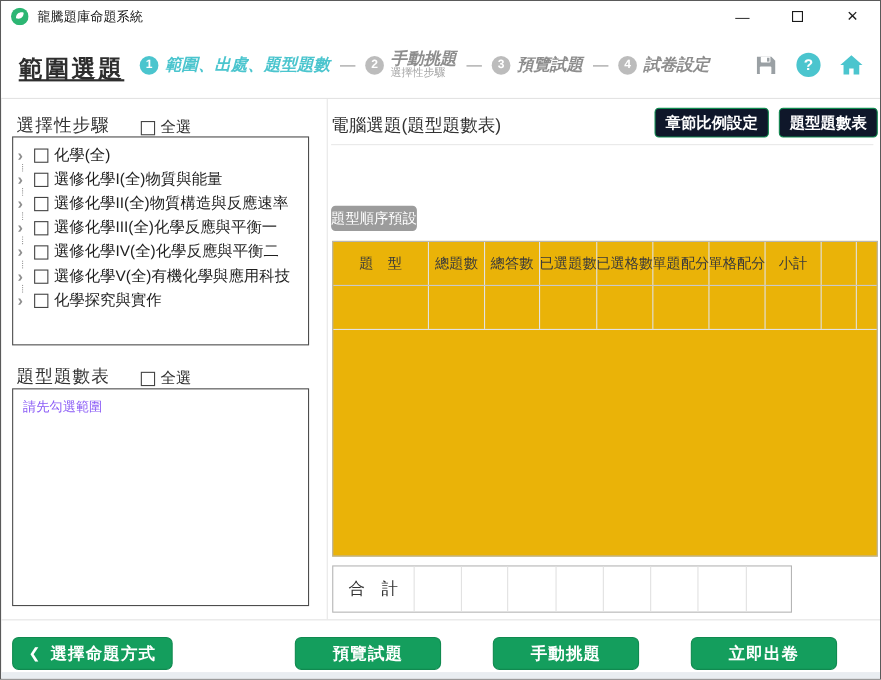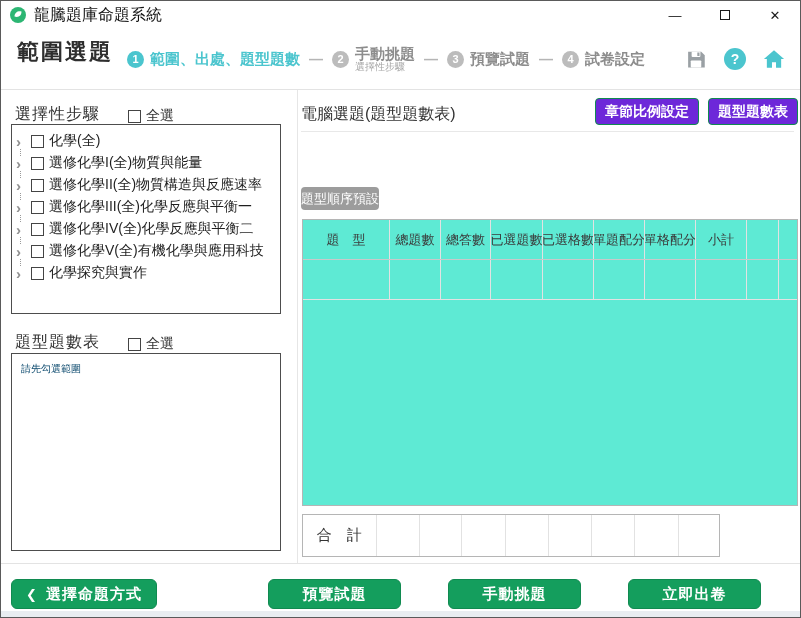--- a/index.html
+++ b/index.html
@@ -6,33 +6,33 @@
   html,body { background:#f2f2f2; }
   body { width:801px; height:618px; }
   .window {
     position:relative; width:801px; height:618px;
     background:#fff; border:1px solid #5a5a5a; overflow:hidden;
     font-family:"Liberation Sans","DejaVu Sans",sans-serif; color:#222;
   }
   
   .titlebar { position:absolute; top:0; left:0; right:0; height:28px; display:flex; align-items:center; background:#fff; }
   .titlebar .logo { margin-left:9px; width:16px; height:16px; }
-  .titlebar .apptitle { margin-left:8px; font-size:16px; color:#111; }
+  .titlebar .apptitle { margin-left:8px; font-size:12px; color:#111; }
   .wincontrols { margin-left:auto; display:flex; height:28px; }
   .winbtn { width:50px; height:28px; display:flex; align-items:center; justify-content:center; font-size:13px; color:#1a1a1a; cursor:default; }
   .maxglyph { width:10px; height:10px; border:1px solid #1a1a1a; display:inline-block; }
   
   .header { position:absolute; top:28px; left:0; right:0; height:60px; background:#fff; }
-  .page-title { position:absolute; left:16px; top:8px; font-size:22px; font-weight:bold; color:#2e2e2e; letter-spacing:2px; }
+  .page-title { position:absolute; left:16px; top:19px; font-size:22px; font-weight:bold; color:#2e2e2e; letter-spacing:2px;text-decoration:underline; }
   .steps { position:absolute; left:126px; top:0; height:60px; display:flex; align-items:center; gap:9px; }
   .step { display:flex; align-items:center; gap:6px; }
   .step-circle { width:17px; height:17px; border-radius:50%; color:#fff; font-size:11px; font-weight:bold; display:flex; align-items:center; justify-content:center; }
   .step-circle.active { background:#4bc5ce; }
   .step-circle.inactive { background:#bcbcbc; }
-  .step-label { font-size:15px; font-weight:bold; }
+  .step-label { font-size:15px; font-weight:bold;font-style:italic; }
   .step-label.active { color:#4bc5ce; }
   .step-label.inactive { color:#8d8d8d; }
   .step-col { display:flex; flex-direction:column; line-height:1.05; }
   .step-sub { font-size:10px; color:#a5a5a5; font-weight:normal; }
   .step-dash { color:#b5b5b5; font-size:14px; font-weight:bold; }
   .header-icons { position:absolute; right:14px; top:0; height:60px; display:flex; align-items:center; gap:16px; }
   .icon-btn { width:24px; height:24px; display:flex; align-items:center; justify-content:center; }
   .help-circle { width:22px; height:22px; border-radius:50%; background:#4bc5ce; color:#fff; font-size:14px; font-weight:bold; display:flex; align-items:center; justify-content:center; }
   .hdr-divider { position:absolute; top:88px; left:0; right:0; height:1px; background:#e3e3e3; }
   .panel-divider { position:absolute; top:89px; left:296px; width:1px; height:473px; background:#e6e6e6; }
@@ -40,28 +40,28 @@
   .side-title { position:absolute; font-size:16px; color:#333; letter-spacing:1px; }
   .selectall { position:absolute; display:flex; align-items:center; gap:5px; font-size:14px; color:#333; }
   .checkbox { width:13px; height:13px; border:1.5px solid #444; background:#fff; display:inline-block; flex:none; }
   .listbox { position:absolute; left:10px; width:270px; border:1px solid #4d4d4d; background:#fff; }
   .tree { padding-top:5px; }
   .tree-row { height:22px; display:flex; align-items:center; padding-left:4px; }
   .tree-arrow { width:14px; color:#8f8f8f; font-size:15px; font-weight:bold; line-height:1; position:relative; flex:none; }
   .tree-row:not(:last-child) .tree-arrow::after { content:""; position:absolute; left:4px; top:15px; height:7px; border-left:1px dotted #9a9a9a; }
   .tree-label { font-size:14px; color:#1f1f1f; margin-left:5px; white-space:nowrap; }
   .tree-row .checkbox { margin-left:1px; }
-  .placeholder { padding:8px 9px; font-size:10px; color:#0c4a6e; }
+  .placeholder { padding:8px 9px; font-size:12px; color:#8b5cf6; }
   
   .main-title { position:absolute; left:300px; top:103px; font-size:16px; color:#333; }
   .top-btns { position:absolute; left:594px; top:97px; display:flex; gap:9px; }
-  .btn-green-sm { height:27px; padding:0 9px; background:#6d28d9; border:1px solid #108a50; border-radius:4px; color:#fff; font-size:14px; font-weight:bold; display:flex; align-items:center; }
+  .btn-green-sm { height:27px; padding:0 9px; background:#0f172a; border:1px solid #108a50; border-radius:4px; color:#fff; font-size:14px; font-weight:bold; display:flex; align-items:center; }
   .main-divider { position:absolute; left:300px; top:130px; width:493px; height:1px; background:#e8e8e8; }
   .pill { position:absolute; left:300px; top:186px; height:23px; line-height:23px; padding:0 0; background:#9c9c9c; border-radius:4px; color:#fff; font-size:13px; }
-  .qtable { position:absolute; left:301px; top:218px; width:496px; height:287px; border:1px solid #b5b5b5; background:#5eead4; }
+  .qtable { position:absolute; left:301px; top:218px; width:496px; height:287px; border:1px solid #b5b5b5; background:#eab308; }
   .trow { display:flex; height:40px; }
   .trow.head { border-bottom:1px solid #c9c9c9; }
   .trow.data { border-bottom:1px solid #e2e2e2; }
   .tcell { border-right:1px solid #e2e2e2; display:flex; align-items:center; justify-content:center; font-size:13px; color:#3a3a3a; overflow:hidden; white-space:nowrap; position:relative; }
   .tcell:last-child { border-right:none; }
   .c0{width:87px;} .c1{width:51px;text-align:right;} .c2{width:50px;} .c3{width:52px;} .c4{width:51px;}
   .c5{width:51px;} .c6{width:51px;} .c7{width:51px;} .c8{width:32px;} .c9{width:16px;}
   .total-bar { position:absolute; left:301px; top:513px; width:418px; height:43px; border:1px solid #b5b5b5; background:#fff; display:flex; }
   .total-bar .tcell { height:100%; font-size:15px; color:#333; }
   .tlast { width:48px; }

